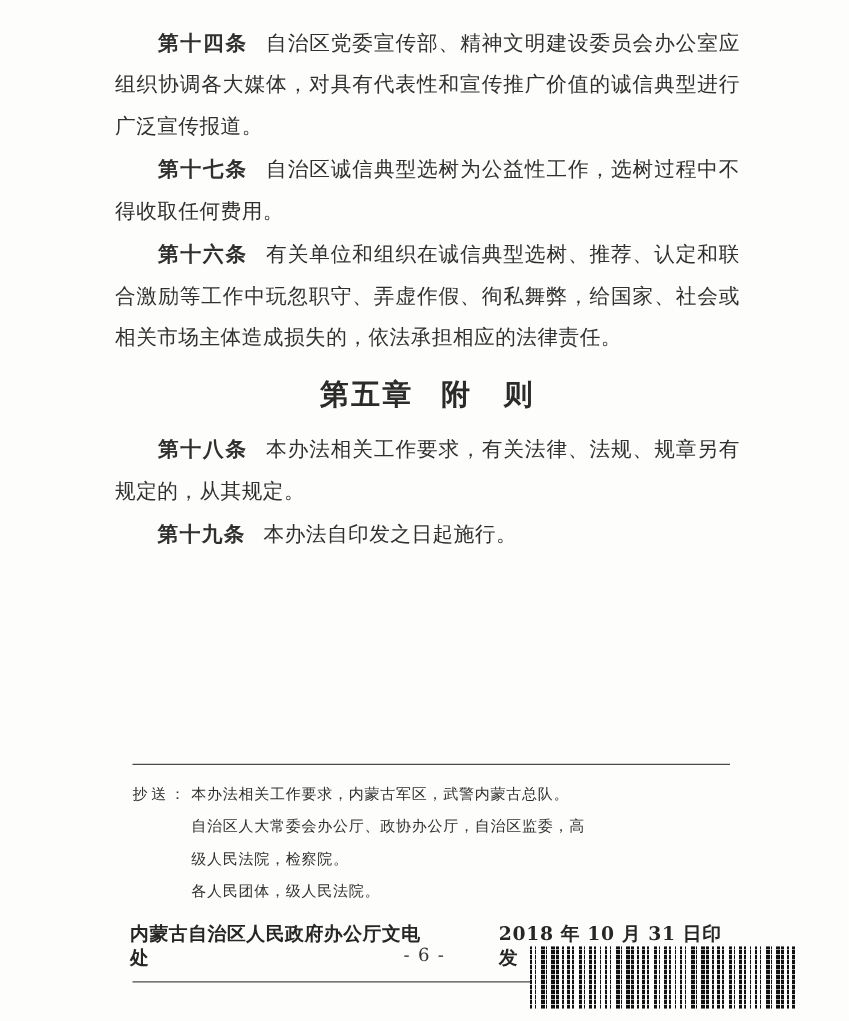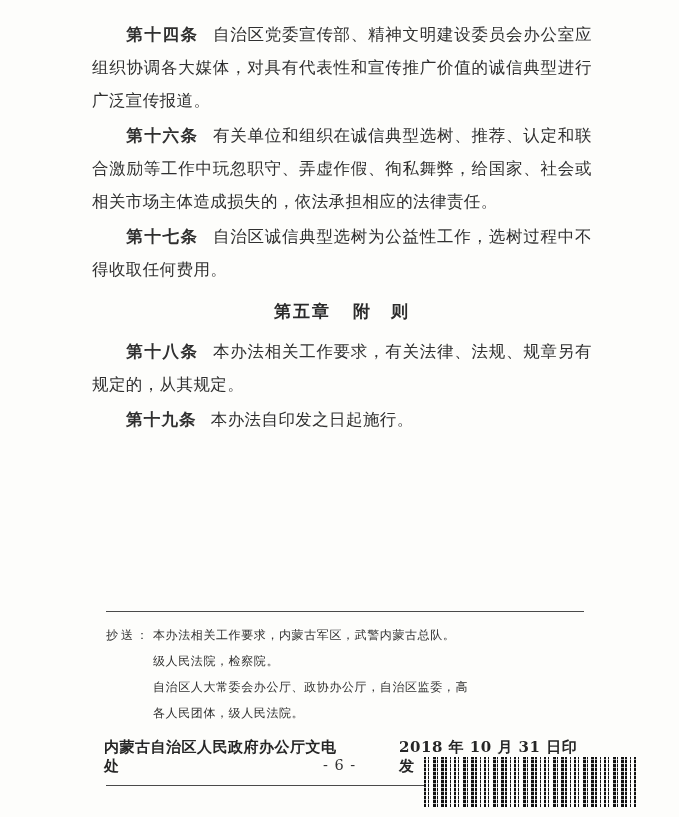--- a/index.html
+++ b/index.html
@@ -38,21 +38,21 @@
   .art-label {
     font-weight: bold;
     letter-spacing: 1.2px;
   }
   .gap {
     display: inline-block;
     width: 14px;
   }
   .chapter {
     text-align: center;
-    font-size: 17px;
+    font-size: 23px;
     font-weight: bold;
     letter-spacing: 2px;
     margin: 14px 0 12px 0;
     color: #2b2b2b;
   }
   .chapter .sp {
     display: inline-block;
     width: 22px;
   }
   .footer-block {
@@ -156,25 +156,25 @@
 <div class="page">
 
   <div class="body-area">
 
     <p class="para">
       <span class="indent"></span><span class="art-label">第十四条</span><span class="gap"></span><span>自治区党委宣传部、精神文明建设委员会办公室应组织协调各大媒体，对具有代表性和宣传推广价值的诚信典型进行广泛宣传报道。</span>
     </p>
 
 
     <p class="para">
+      <span class="indent"></span><span class="art-label">第十七条</span><span class="gap"></span><span>自治区诚信典型选树为公益性工作，选树过程中不得收取任何费用。</span>
+    </p>
+
+    <p class="para">
       <span class="indent"></span><span class="art-label">第十六条</span><span class="gap"></span><span>有关单位和组织在诚信典型选树、推荐、认定和联合激励等工作中玩忽职守、弄虚作假、徇私舞弊，给国家、社会或相关市场主体造成损失的，依法承担相应的法律责任。</span>
-    </p>
-
-    <p class="para">
-      <span class="indent"></span><span class="art-label">第十七条</span><span class="gap"></span><span>自治区诚信典型选树为公益性工作，选树过程中不得收取任何费用。</span>
     </p>
 
     <div class="chapter">
       <span>第五章</span><span class="sp"></span><span>附　则</span>
     </div>
 
     <p class="para">
       <span class="indent"></span><span class="art-label">第十八条</span><span class="gap"></span><span>本办法相关工作要求，有关法律、法规、规章另有规定的，从其规定。</span>
     </p>
 
@@ -184,22 +184,22 @@
 
   </div>
 
   <div class="footer-block">
     <div class="rule"></div>
 
     <div class="cc-row">
       <div class="cc-label">抄送：</div>
       <div class="cc-list">
         <div class="cc-line">本办法相关工作要求，内蒙古军区，武警内蒙古总队。</div>
+        <div class="cc-line">自治区人大常委会办公厅、政协办公厅，自治区监委，高</div>
         <div class="cc-line">级人民法院，检察院。</div>
-        <div class="cc-line">自治区人大常委会办公厅、政协办公厅，自治区监委，高</div>
         <div class="cc-line">各人民团体，级人民法院。</div>
       </div>
     </div>
 
     <div class="issuer-row">
       <span>内蒙古自治区人民政府办公厅文电处</span>
       <span class="issuer-date">2018 年 10 月 31 日印发</span>
     </div>
 
     <div class="rule-bottom"></div>

